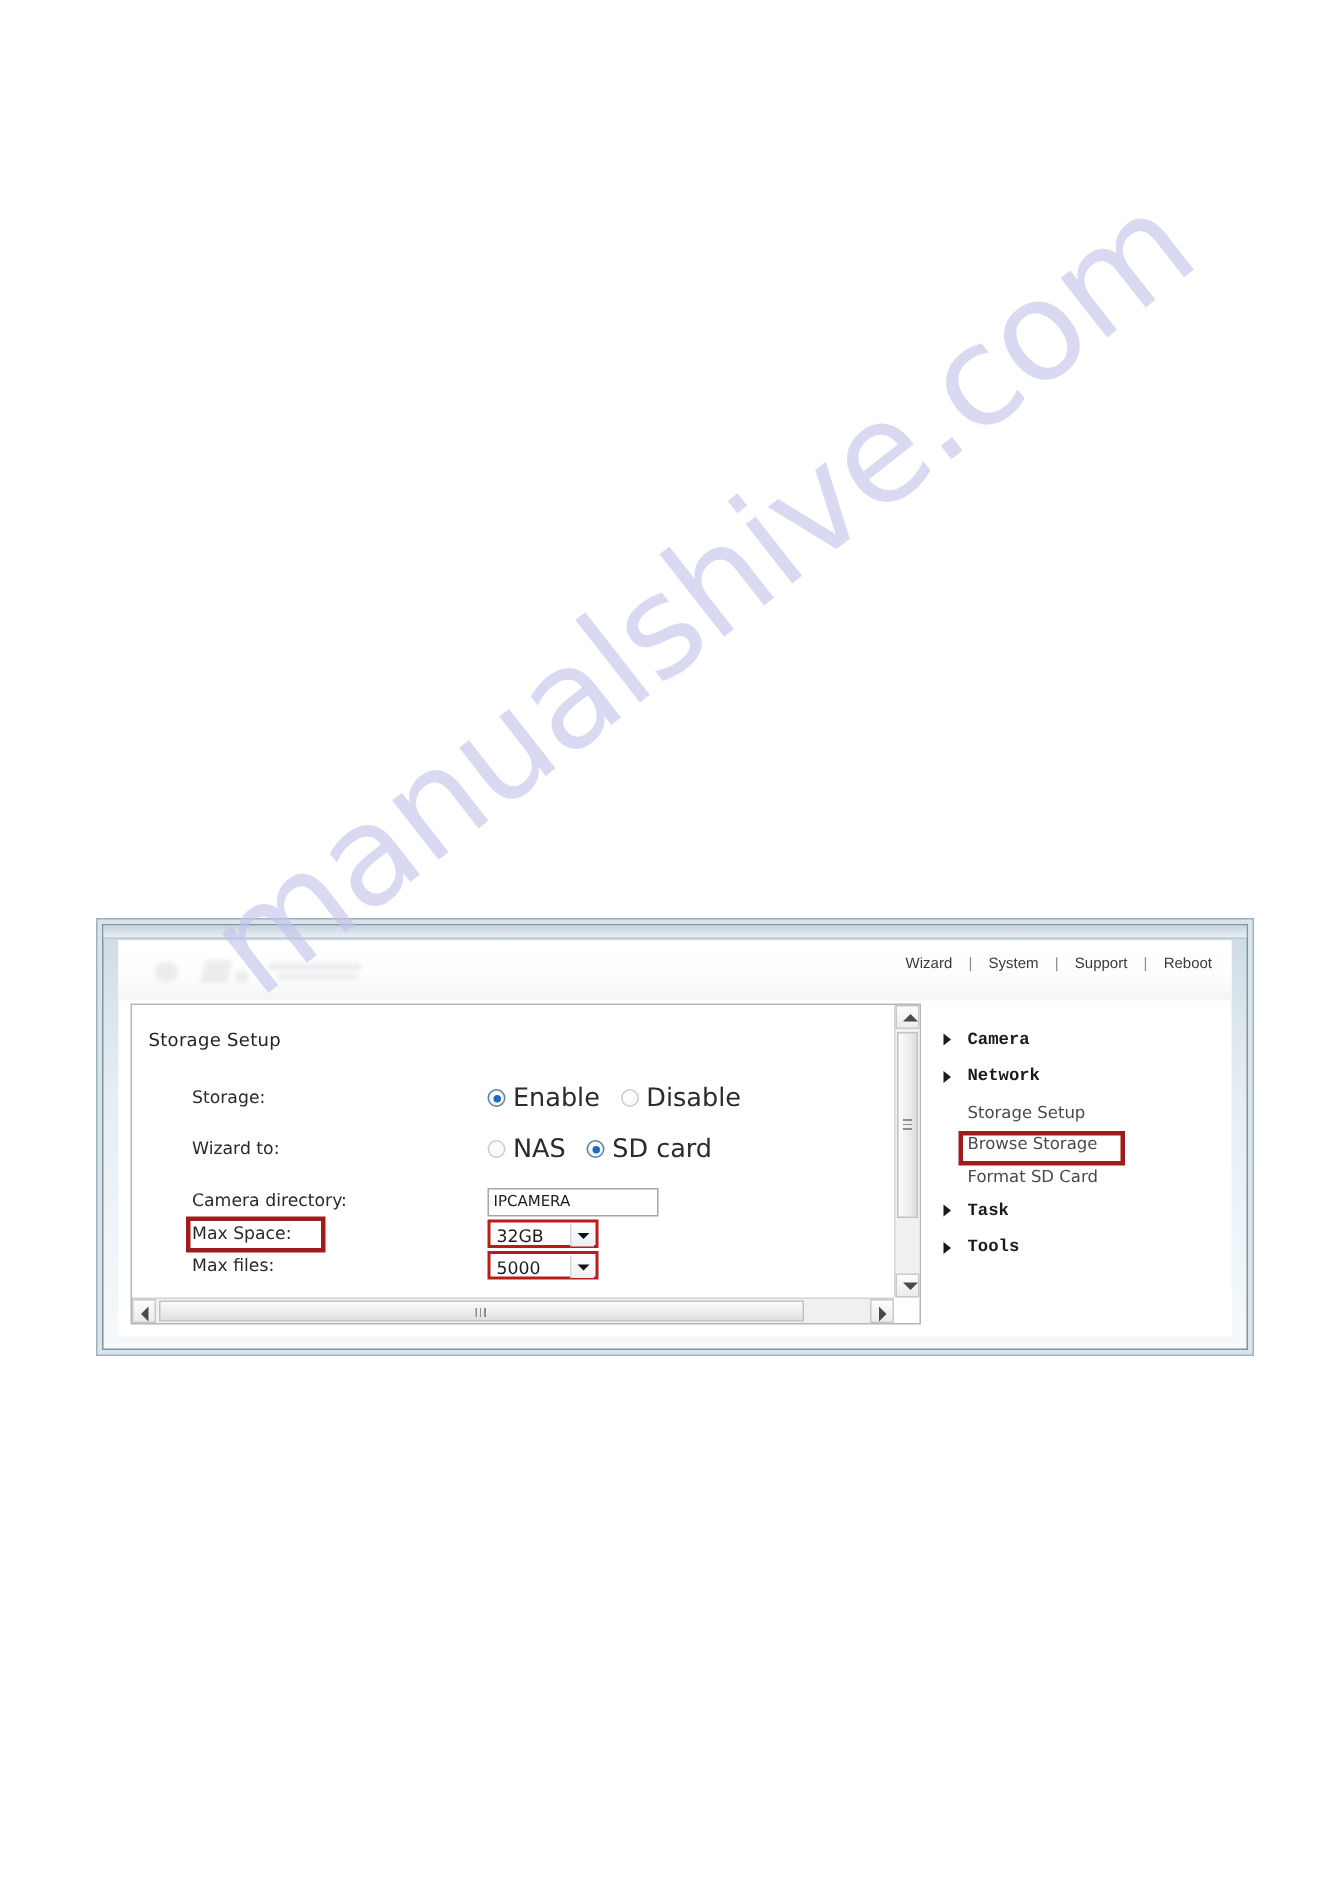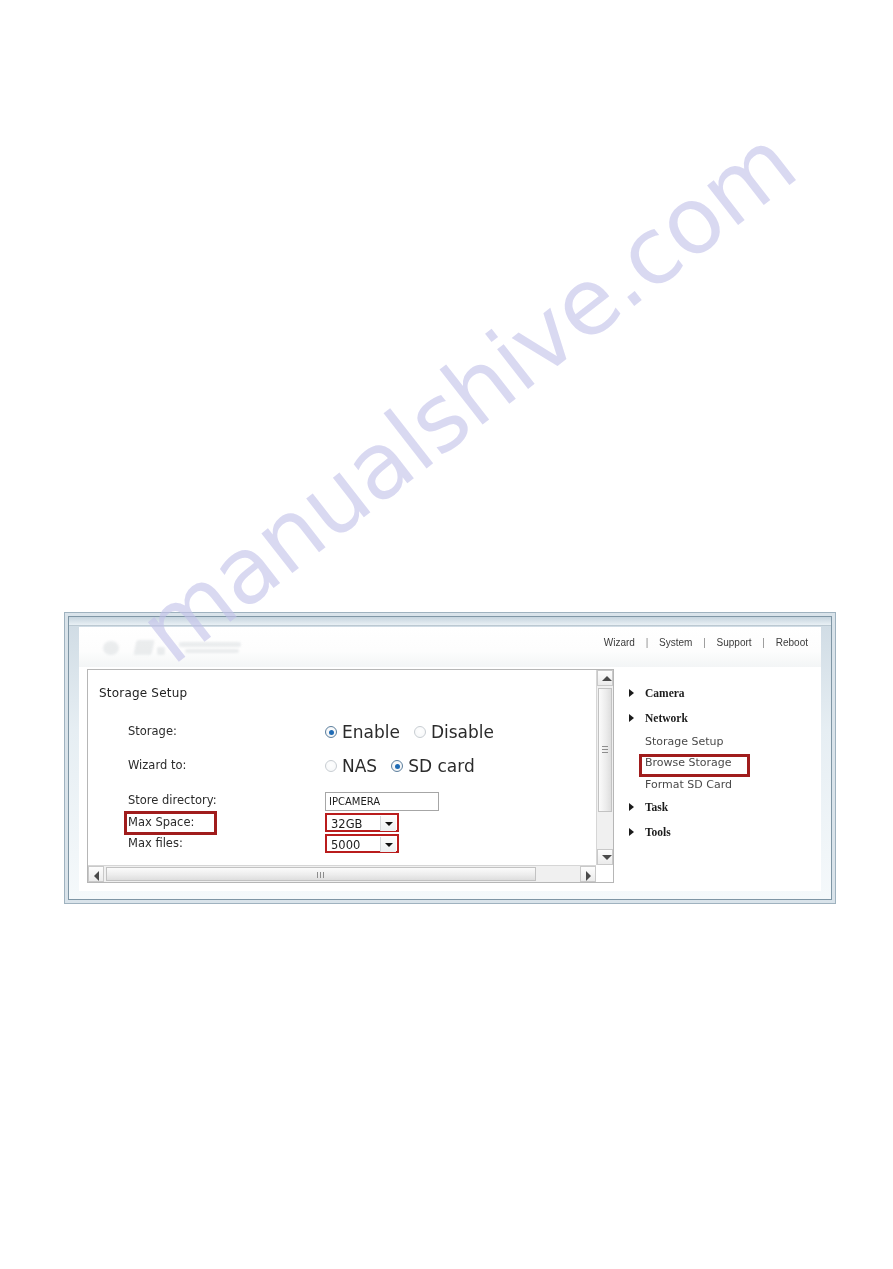--- a/index.html
+++ b/index.html
@@ -432,21 +432,21 @@
     border-left: 4.5px solid transparent;
     border-right: 4.5px solid transparent;
     border-top: 5px solid #1b1b1b;
   }
   .tree-top-label {
     position: absolute;
     left: 18px;
     font-size: 11.5px;
     font-weight: bold;
     color: #1b1b1b;
-    font-family: Liberation Serif, serif;
+    font-family: Liberation Mono, monospace;
     white-space: nowrap;
   }
   .tree-child-label {
     position: absolute;
     left: 18px;
     font-size: 11px;
     color: #4a4a4a;
     font-family: "DejaVu Sans", sans-serif;
     white-space: nowrap;
   }
@@ -513,21 +513,21 @@
                   </label>
                   <label class="radio-opt">
                     <span class="radio-dot checked"></span>
                     <span class="radio-label">SD card</span>
                   </label>
                 </div>
               </div>
             </div>
 
             <div class="form-row" style="top:121px;">
-              <div class="row-label">Store directory:</div>
+              <div class="row-label">Camera directory:</div>
               <div class="row-field">
                 <input class="text-input" type="text" value="IPCAMERA" style="">
               </div>
             </div>
 
             <div class="form-row" style="top:143px;">
               <div class="row-label">Max Space:</div>
               <div class="row-field">
                 <div class="select-box">
                   <span class="sel-value">32GB</span>

